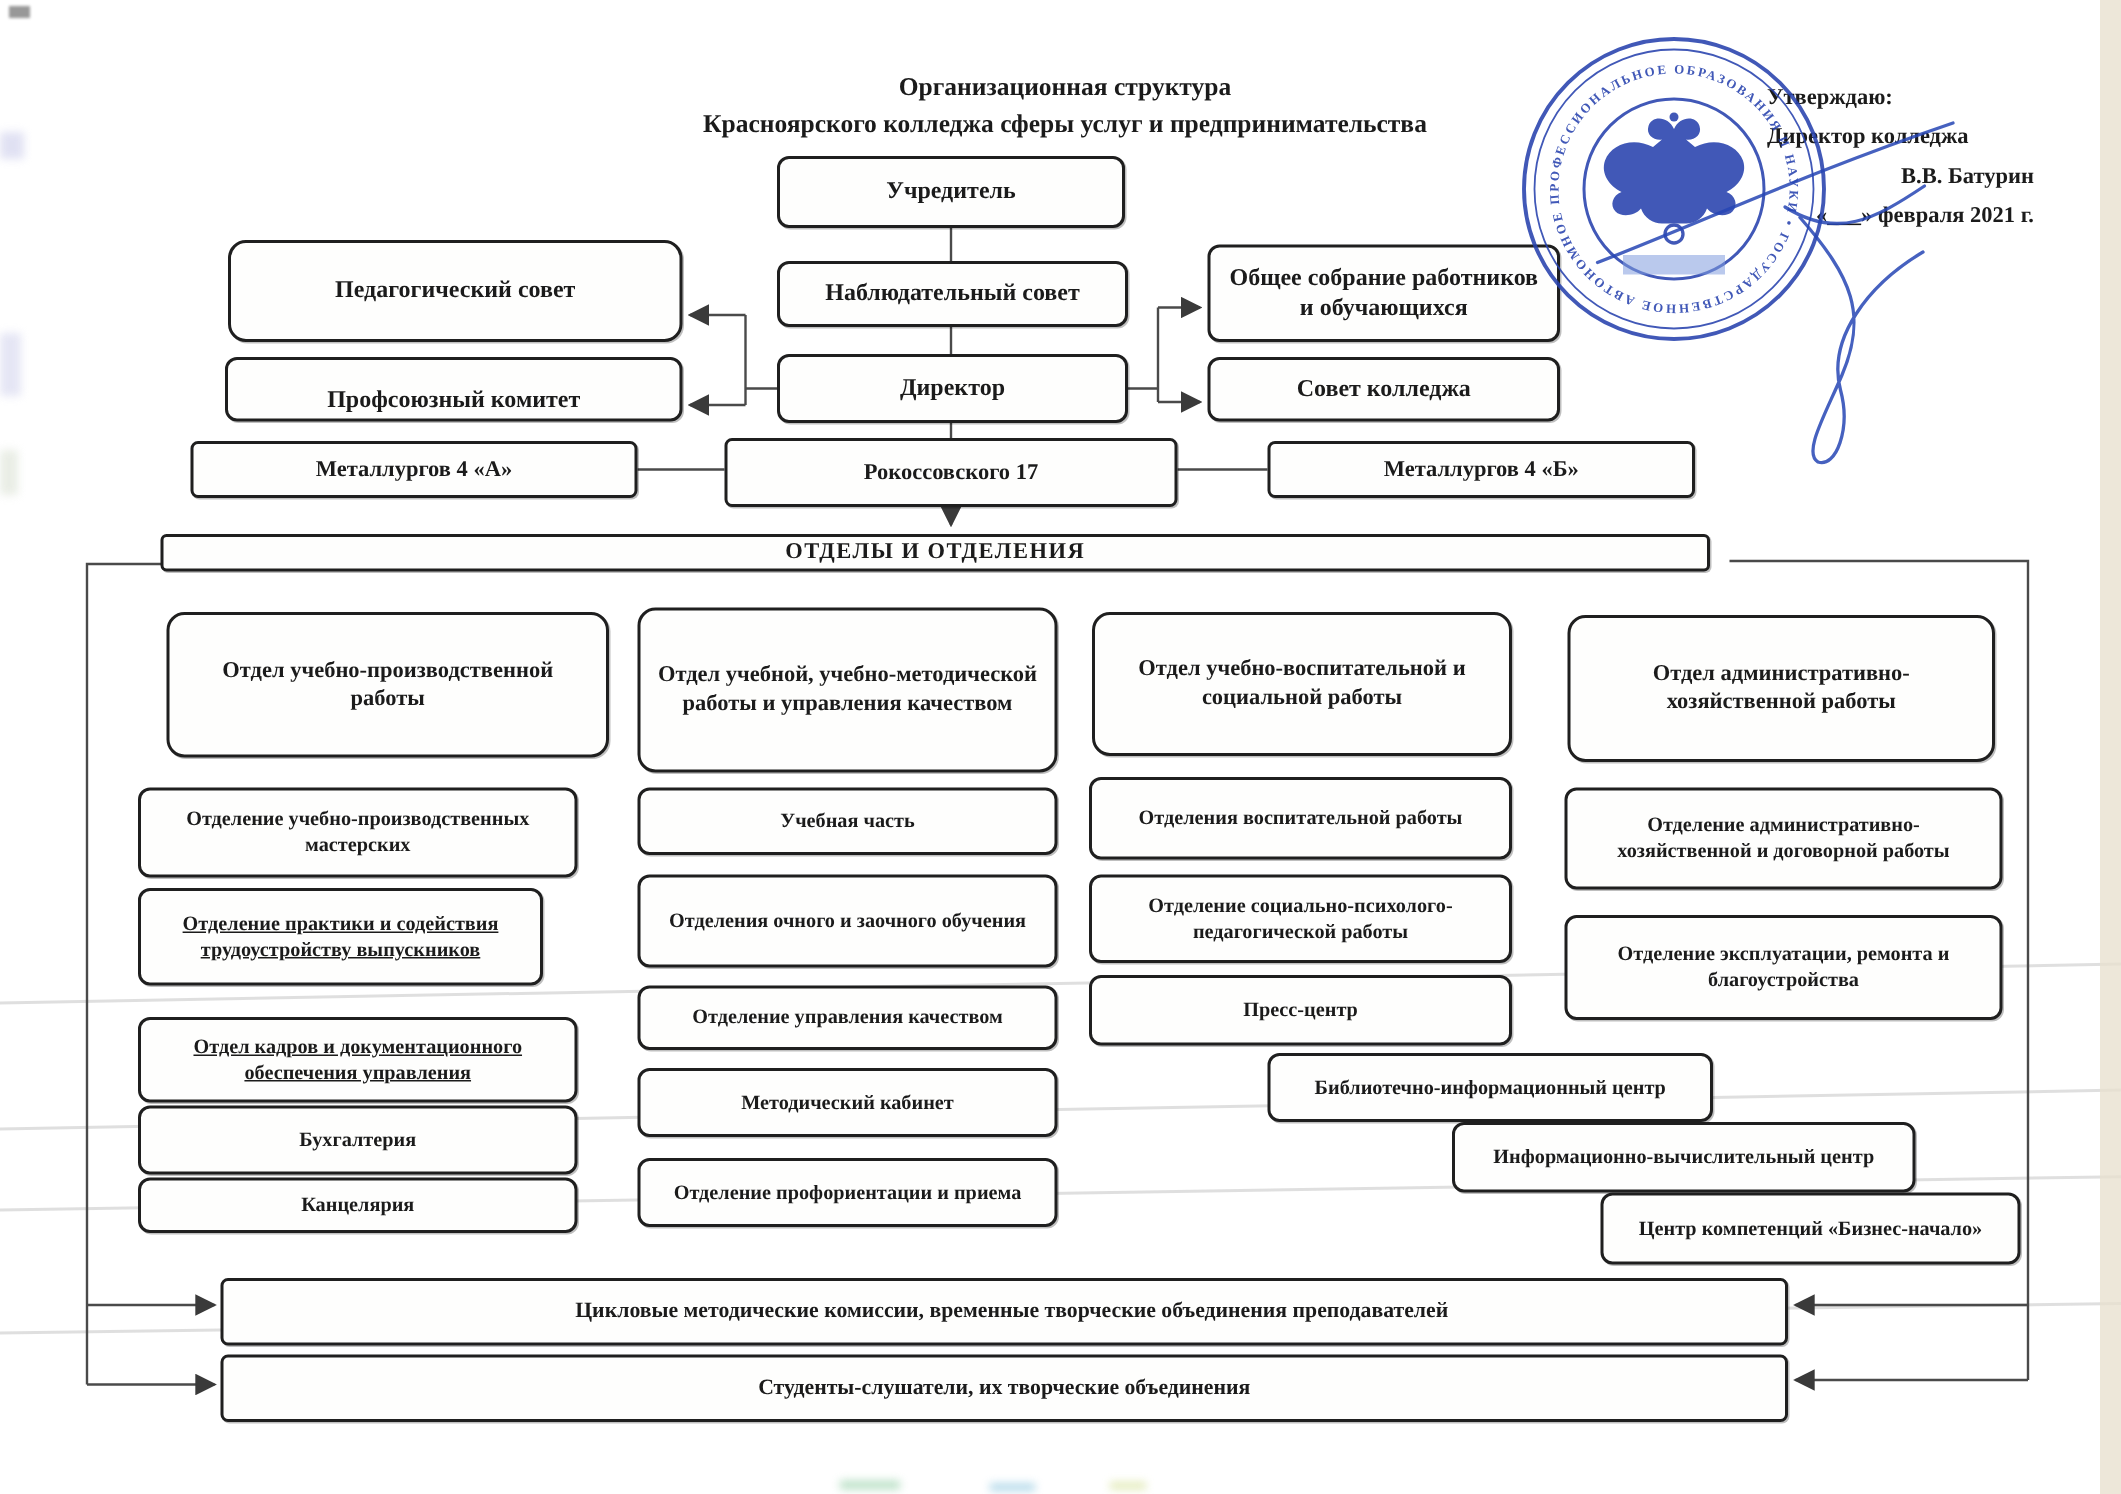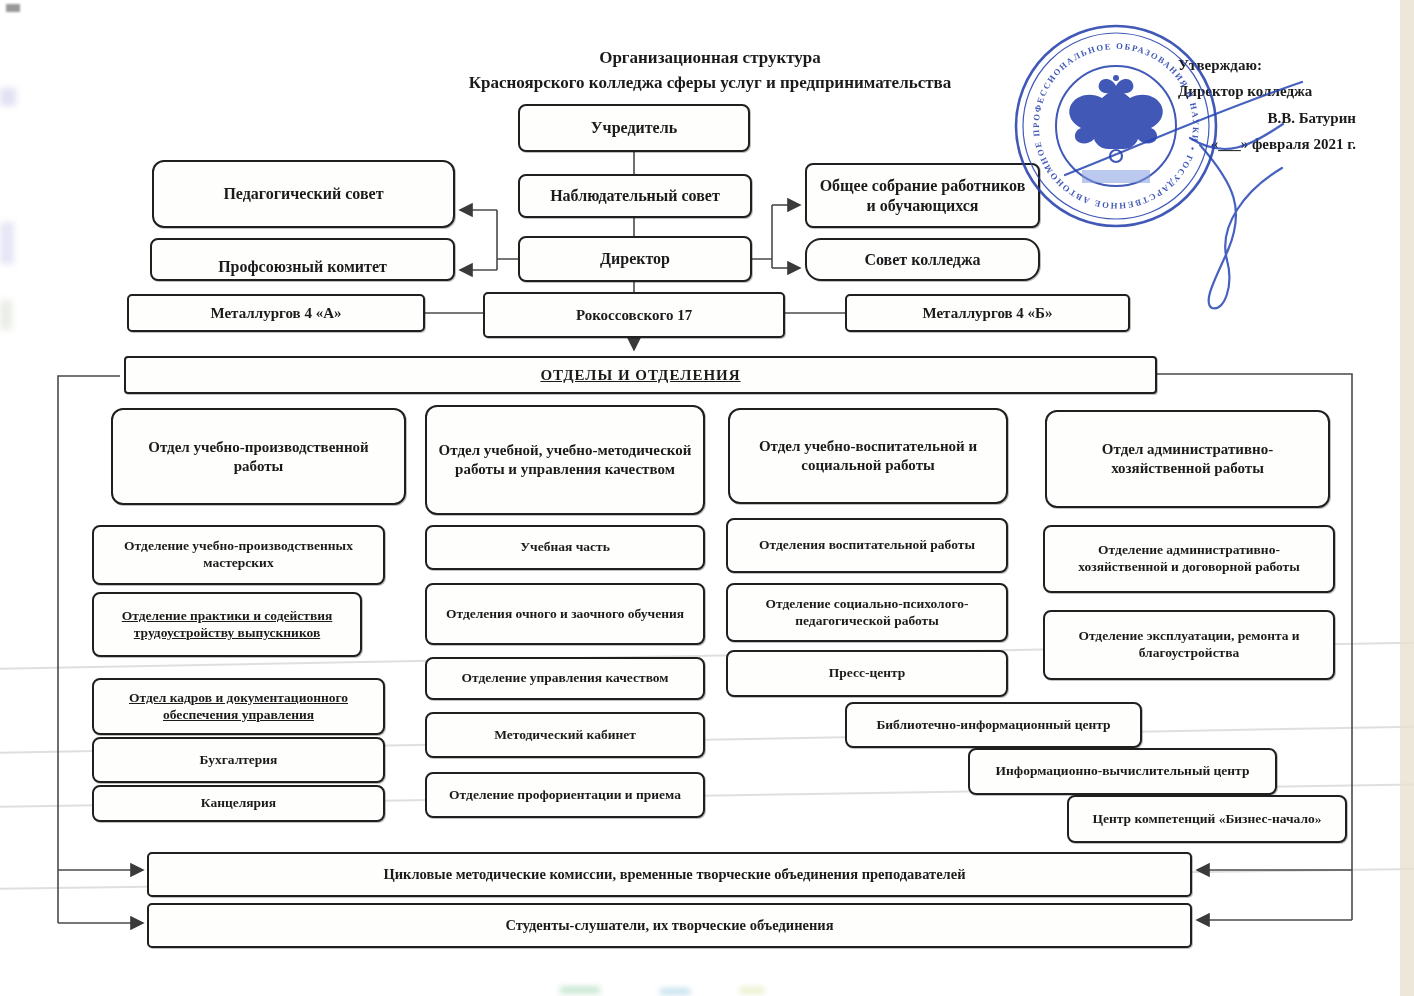--- a/index.html
+++ b/index.html
@@ -126,35 +126,35 @@
   </div>
   <div class="node lvl1" style="left:150px;top:238px;width:305px;height:43px;align-items:flex-end;">
     <span>Профсоюзный комитет</span>
   </div>
   <div class="node lvl1" style="left:518px;top:236px;width:234px;height:46px;">
     <span>Директор</span>
   </div>
   <div class="node lvl1" style="left:805px;top:163px;width:235px;height:65px;">
     <span>Общее собрание работников и обучающихся</span>
   </div>
-  <div class="node lvl1" style="left:805px;top:238px;width:235px;height:43px;border-radius:16px;">
+  <div class="node lvl1" style="left:805px;top:238px;width:235px;height:43px;">
     <span>Совет колледжа</span>
   </div>
 
   <div class="node lvl2" style="left:127px;top:294px;width:298px;height:38px;border-radius:5px;">
     <span>Металлургов 4 «А»</span>
   </div>
   <div class="node lvl2" style="left:483px;top:292px;width:302px;height:46px;border-radius:5px;">
     <span>Рокоссовского 17</span>
   </div>
   <div class="node lvl2" style="left:845px;top:294px;width:285px;height:38px;border-radius:5px;">
     <span>Металлургов 4 «Б»</span>
   </div>
 
-  <div class="node banner" style="left:124px;top:356px;width:1033px;height:38px;text-decoration:underline;">
+  <div class="node banner" style="left:107px;top:356px;width:1033px;height:25px;">
     <span>ОТДЕЛЫ И ОТДЕЛЕНИЯ</span>
   </div>
 
   <div class="node lvl2" style="left:95px;top:408px;width:295px;height:97px;border-radius:12px;margin-left:16px;">
     <span>Отдел учебно-производственной работы</span>
   </div>
   <div class="node lvl2" style="left:425px;top:405px;width:280px;height:110px;border-radius:12px;">
     <span>Отдел учебной, учебно-методической работы и управления качеством</span>
   </div>
   <div class="node lvl2" style="left:728px;top:408px;width:280px;height:96px;border-radius:12px;">

